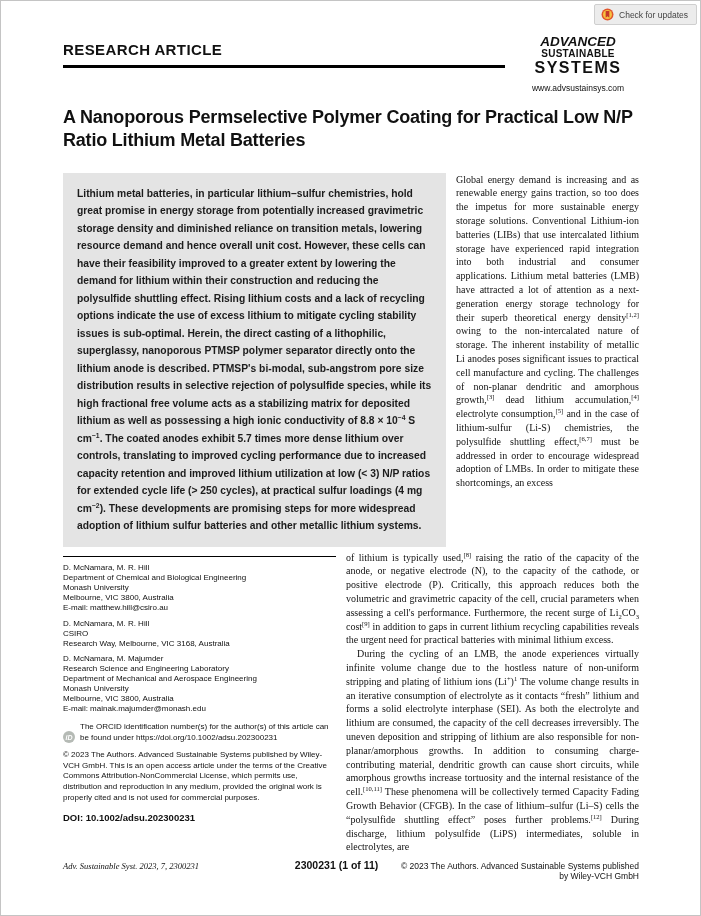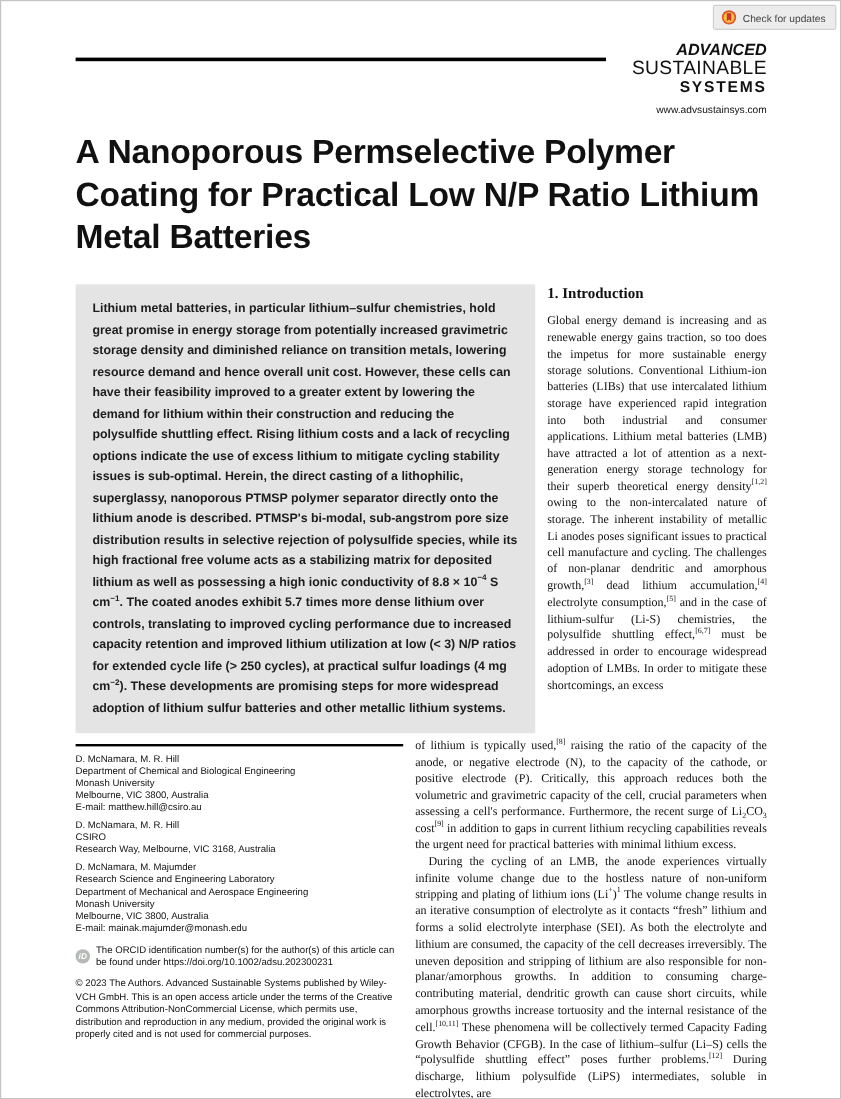--- a/index.html
+++ b/index.html
@@ -15,43 +15,43 @@
     position:absolute;top:3px;right:3px;display:flex;align-items:center;gap:5px;
     background:#ececec;border:1px solid #cfcfcf;border-radius:2px;
     padding:3px 8px 3px 6px;font-size:8.5px;color:#444;cursor:pointer;
   }
   .cm-icon{display:flex;align-items:center;}
   
   .header{display:flex;justify-content:space-between;align-items:flex-start;margin-top:34px;}
   .header-left{flex:1;padding-right:12px;padding-top:6px;}
   .article-type{font-size:15px;font-weight:bold;letter-spacing:0.4px;}
   .rule{height:2.5px;background:#000;margin-top:7px;}
-  .header-right{width:122px;text-align:right;}
+  .header-right{width:122px;text-align:center;}
   .logo1{font-size:13.5px;font-weight:900;font-style:italic;line-height:1;}
-  .logo2{font-size:16px;font-weight:400;letter-spacing:0.3px;line-height:1.08;}
-  .logo3{font-size:13px;font-weight:900;letter-spacing:1.5px;line-height:1.08;}
+  .logo2{font-size:10px;font-weight:700;letter-spacing:0.3px;line-height:1.08;}
+  .logo3{font-size:16px;font-weight:900;letter-spacing:1.5px;line-height:1.08;}
   .website{font-size:8.5px;font-weight:normal;margin-top:6px;cursor:pointer;}
   
-  h1{font-size:28px;line-height:1.28;margin:13px 0 0 0;font-weight:bold;letter-spacing:-0.2px;}
+  h1{font-size:18px;line-height:1.28;margin:13px 0 0 0;font-weight:bold;letter-spacing:-0.2px;}
   .authors{font-size:13px;font-style:italic;margin-top:15px;}
   
   .row1{display:flex;margin-top:21px;gap:10px;}
   .abstract{
     width:383px;box-sizing:border-box;background:#e4e4e4;
     padding:12px 14px;font-size:10.3px;font-weight:bold;line-height:1.7;color:#1c1c1c;
   }
   .col-narrow{flex:1;min-width:0;}
   h2{font-family:"Liberation Serif","DejaVu Serif",serif;font-size:12.5px;margin:0 0 9px 0;font-weight:bold;}
   .serif-p{font-family:"Liberation Serif","DejaVu Serif",serif;font-size:10px;line-height:1.38;text-align:justify;margin:0;}
   
   .row2{display:flex;margin-top:4px;gap:10px;}
   .affil-col{width:273px;box-sizing:border-box;padding-top:5px;}
   .affil-rule{height:1.5px;background:#000;margin-bottom:6px;}
   .affil{font-size:8px;line-height:1.26;white-space:pre-line;margin-bottom:5px;}
-  .orcid-row{display:flex;gap:5px;margin-top:8px;font-size:8px;line-height:1.32;align-items:center;}
+  .orcid-row{display:flex;gap:5px;margin-top:8px;font-size:8px;line-height:1.32;align-items:flex-end;}
   .orcid-icon{
     flex:0 0 auto;width:12px;height:12px;border-radius:50%;background:#b5bab5;color:#fff;
     font-size:7px;font-weight:bold;font-style:italic;display:flex;align-items:center;justify-content:center;
   }
   .license{font-size:8px;line-height:1.32;margin-top:7px;}
   .doi{font-size:9.5px;font-weight:bold;margin-top:9px;}
   .col-wide{flex:1;min-width:0;}
   .indent{text-indent:11px;}
   .sup{vertical-align:super;font-size:0.66em;line-height:0;}
   .subs{vertical-align:sub;font-size:0.66em;line-height:0;}
@@ -73,38 +73,38 @@
         <circle cx="12" cy="12" r="11" fill="#e1562c"></circle>
         <circle cx="12" cy="12" r="8.3" fill="#f7c141"></circle>
         <path d="M8.6 5.5 h6.8 v12.5 l-3.4 -2.8 -3.4 2.8 z" fill="#c6372a"></path>
       </svg>
     </span>
     <span>Check for updates</span>
   </div>
 
   <div class="header">
     <div class="header-left">
+      <div class="article-type">RESEARCH ARTICLE</div>
       <div class="rule"></div>
     </div>
     <div class="header-right">
       <div>
         <div class="logo1">ADVANCED</div>
         <div class="logo2">SUSTAINABLE</div>
         <div class="logo3">SYSTEMS</div>
       </div>
       <div class="website">www.advsustainsys.com</div>
     </div>
   </div>
 
   <h1>A Nanoporous Permselective Polymer Coating for Practical Low N/P Ratio Lithium Metal Batteries</h1>
 
   <div class="row1">
     <div class="abstract"><span>Lithium metal batteries, in particular lithium–sulfur chemistries, hold great promise in energy storage from potentially increased gravimetric storage density and diminished reliance on transition metals, lowering resource demand and hence overall unit cost. However, these cells can have their feasibility improved to a greater extent by lowering the demand for lithium within their construction and reducing the polysulfide shuttling effect. Rising lithium costs and a lack of recycling options indicate the use of excess lithium to mitigate cycling stability issues is sub-optimal. Herein, the direct casting of a lithophilic, superglassy, nanoporous PTMSP polymer separator directly onto the lithium anode is described. PTMSP's bi-modal, sub-angstrom pore size distribution results in selective rejection of polysulfide species, while its high fractional free volume acts as a stabilizing matrix for deposited lithium as well as possessing a high ionic conductivity of 8.8 × 10</span><span class="sup">−4</span><span> S cm</span><span class="sup">−1</span><span>. The coated anodes exhibit 5.7 times more dense lithium over controls, translating to improved cycling performance due to increased capacity retention and improved lithium utilization at low (&lt; 3) N/P ratios for extended cycle life (&gt; 250 cycles), at practical sulfur loadings (4 mg cm</span><span class="sup">−2</span><span>). These developments are promising steps for more widespread adoption of lithium sulfur batteries and other metallic lithium systems.</span></div>
     <div class="col-narrow">
-      <h2>1. Introduction</h2>
       <p class="serif-p"><span>Global energy demand is increasing and as renewable energy gains traction, so too does the impetus for more sustainable energy storage solutions. Conventional Lithium-ion batteries (LIBs) that use intercalated lithium storage have experienced rapid integration into both industrial and consumer applications. Lithium metal batteries (LMB) have attracted a lot of attention as a next-generation energy storage technology for their superb theoretical energy density</span><span class="sup">[1,2]</span><span> owing to the non-intercalated nature of storage. The inherent instability of metallic Li anodes poses significant issues to practical cell manufacture and cycling. The challenges of non-planar dendritic and amorphous growth,</span><span class="sup">[3]</span><span> dead lithium accumulation,</span><span class="sup">[4]</span><span> electrolyte consumption,</span><span class="sup">[5]</span><span> and in the case of lithium-sulfur (Li-S) chemistries, the polysulfide shuttling effect,</span><span class="sup">[6,7]</span><span> must be addressed in order to encourage widespread adoption of LMBs. In order to mitigate these shortcomings, an excess</span></p>
     </div>
   </div>
 
   <div class="row2">
     <div class="affil-col">
       <div class="affil-rule"></div>
       <div class="affil">D. McNamara, M. R. Hill
 Department of Chemical and Biological Engineering
 Monash University
@@ -117,20 +117,21 @@
 Research Science and Engineering Laboratory
 Department of Mechanical and Aerospace Engineering
 Monash University
 Melbourne, VIC 3800, Australia
 E-mail: mainak.majumder@monash.edu</div>
       <div class="orcid-row">
         <span class="orcid-icon">iD</span>
         <span>The ORCID identification number(s) for the author(s) of this article can be found under https://doi.org/10.1002/adsu.202300231</span>
       </div>
       <div class="license">© 2023 The Authors. Advanced Sustainable Systems published by Wiley-VCH GmbH. This is an open access article under the terms of the Creative Commons Attribution-NonCommercial License, which permits use, distribution and reproduction in any medium, provided the original work is properly cited and is not used for commercial purposes.</div>
+      <div class="doi">DOI: 10.1002/adsu.202300231</div>
     </div>
     <div class="col-wide">
       <p class="serif-p"><span>of lithium is typically used,</span><span class="sup">[8]</span><span> raising the ratio of the capacity of the anode, or negative electrode (N), to the capacity of the cathode, or positive electrode (P). Critically, this approach reduces both the volumetric and gravimetric capacity of the cell, crucial parameters when assessing a cell's performance. Furthermore, the recent surge of Li</span><span class="subs">2</span><span>CO</span><span class="subs">3</span><span> cost</span><span class="sup">[9]</span><span> in addition to gaps in current lithium recycling capabilities reveals the urgent need for practical batteries with minimal lithium excess.</span></p>
       <p class="serif-p indent"><span>During the cycling of an LMB, the anode experiences virtually infinite volume change due to the hostless nature of non-uniform stripping and plating of lithium ions (Li</span><span class="sup">+</span><span>)</span><span class="sup">1</span><span> The volume change results in an iterative consumption of electrolyte as it contacts “fresh” lithium and forms a solid electrolyte interphase (SEI). As both the electrolyte and lithium are consumed, the capacity of the cell decreases irreversibly. The uneven deposition and stripping of lithium are also responsible for non-planar/amorphous growths. In addition to consuming charge-contributing material, dendritic growth can cause short circuits, while amorphous growths increase tortuosity and the internal resistance of the cell.</span><span class="sup">[10,11]</span><span> These phenomena will be collectively termed Capacity Fading Growth Behavior (CFGB). In the case of lithium–sulfur (Li–S) cells the “polysulfide shuttling effect” poses further problems.</span><span class="sup">[12]</span><span> During discharge, lithium polysulfide (LiPS) intermediates, soluble in electrolytes, are</span></p>
     </div>
   </div>
 
   <div class="spacer"></div>
 
   <div class="footer">

